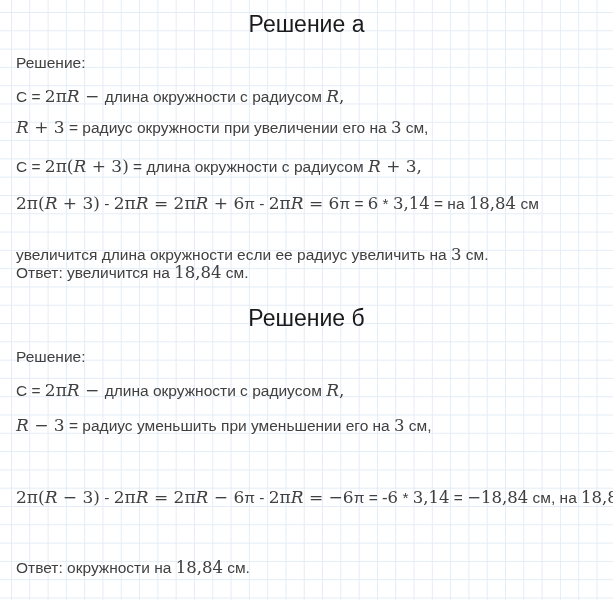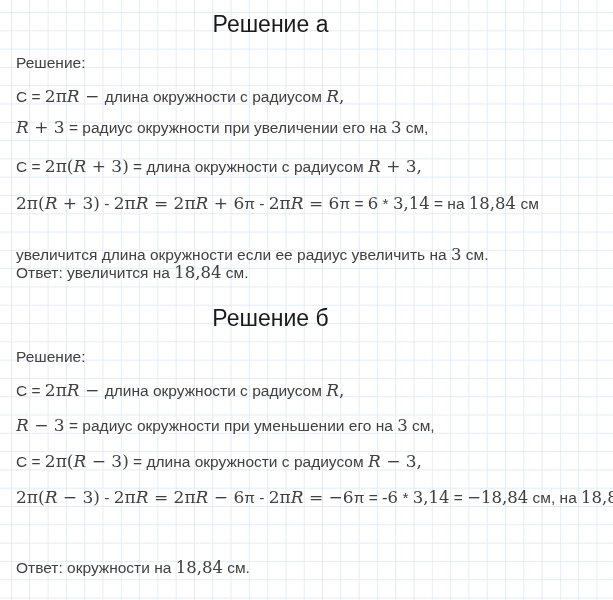--- a/index.html
+++ b/index.html
@@ -21,21 +21,21 @@
       position: relative;
     }
     .page {
       position: absolute;
       left: 0; top: 0;
       width: 613px; height: 600px;
     }
     .title {
       position: absolute;
       left: 0;
-      width: 541px;
+      width: 613px;
       text-align: center;
       font-size: 23px;
       line-height: 28px;
       color: #1a1a1a;
       font-weight: normal;
       margin: 0;
     }
     .line {
       position: absolute;
       left: 16px;
@@ -94,26 +94,23 @@
 
   <h2 class="title" style="top:304px">Решение б</h2>
 
   <div class="line" style="top:346px">Решение:</div>
 
   <div class="line" style="top:379px">
     <span>С = </span><span class="m">2π</span><span class="mi">R</span><span class="m"> − </span><span>длина окружности с радиусом </span><span class="mi">R</span><span class="m">,</span>
   </div>
 
   <div class="line" style="top:414px">
-    <span class="mi">R</span><span class="m"> − 3</span><span> = радиус окружности при уменьшении его на </span><span class="num">3</span><span> см,</span>
+    <span class="mi">R</span><span class="m"> − 3</span><span> = радиус уменьшить при уменьшении его на </span><span class="num">3</span><span> см,</span>
   </div>
 
-  <div class="line" style="top:450px">
-    <span>С = </span><span class="m">2π(</span><span class="mi">R</span><span class="m"> − 3)</span><span> = длина окружности с радиусом </span><span class="mi">R</span><span class="m"> − 3</span><span class="m">,</span>
-  </div>
 
   <div class="line" style="top:486px">
     <span class="m">2π(</span><span class="mi">R</span><span class="m"> − 3)</span><span> - </span><span class="m">2π</span><span class="mi">R</span><span class="m"> = 2π</span><span class="mi">R</span><span class="m"> − 6</span><span>π - </span><span class="m">2π</span><span class="mi">R</span><span class="m"> = −6</span><span>π = </span><span class="num">-6</span><span> * </span><span class="num">3,14</span><span> = </span><span class="num">−18,84</span><span> см, на </span><span class="num">18,84</span>
   </div>
 
 
   <div class="line" style="top:557px">
     <span>Ответ: окружности на </span><span class="num">18,84</span><span> см.</span>
   </div>
 

